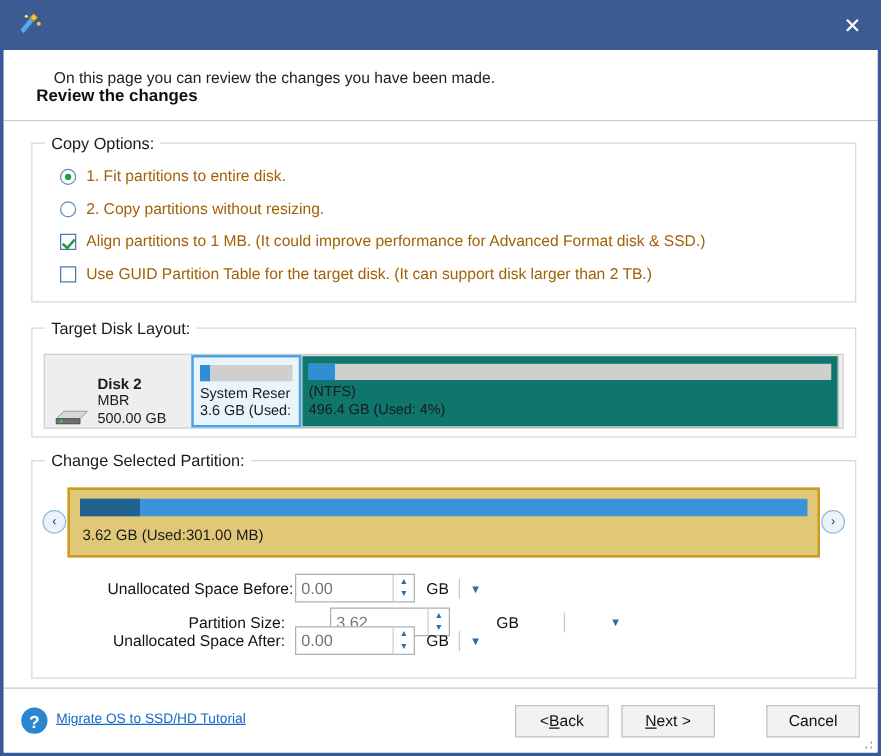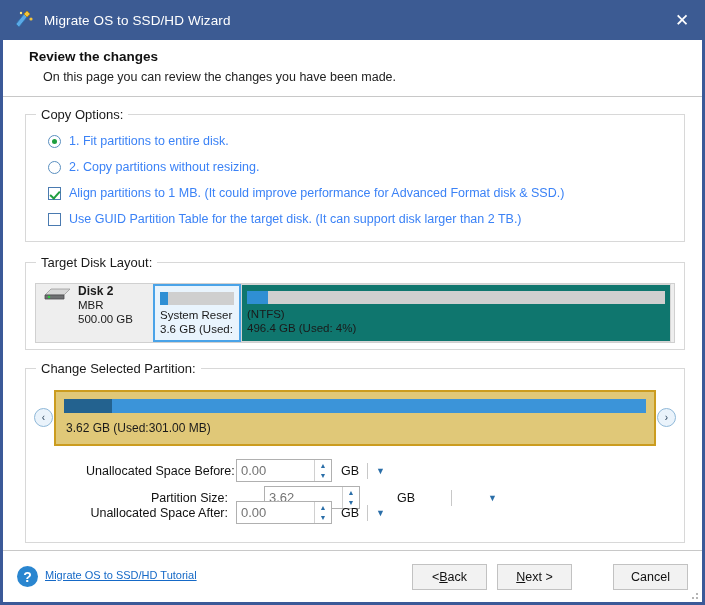--- a/index.html
+++ b/index.html
@@ -66,21 +66,21 @@
   }
   fieldset.group > legend {
     margin-left: 10px; padding: 0 5px;
     font-size: 13px; color: #1a1a1a;
   }
 
   
   #grp-copy { left: 22px; top: 10px; width: 660px; height: 135px; }
   .opt-row { display: flex; align-items: center; height: 26px; padding-left: 22px; }
   #grp-copy .opt-row:nth-of-type(1) { margin-top: 6px; }
-  .opt-label { font-size: 12.5px; color: #3b82f6; margin-left: 8px; white-space: nowrap; }
+  .opt-label { font-size: 12.5px; color: #a16207; margin-left: 8px; white-space: nowrap; }
 
   .radio {
     width: 13px; height: 13px; border-radius: 50%;
     border: 1px solid #5a8fc0; background: #fff;
     display: inline-block; position: relative; flex: 0 0 auto;
   }
   .radio.checked::after {
     content: ""; position: absolute; left: 3px; top: 3px;
     width: 5px; height: 5px; border-radius: 50%; background: #1e9e3e;
   }
@@ -96,21 +96,21 @@
   }
 
   
   #grp-target { left: 22px; top: 158px; width: 660px; height: 95px; }
   #disk-panel {
     position: absolute; left: 9px; top: 13px; width: 640px; height: 60px;
     background: #eeeeee; border: 1px solid #d0d0d0;
     display: flex; align-items: stretch;
   }
   #disk-info {
-    width: 117px; display: flex; align-items: flex-start; flex: 0 0 auto;
+    width: 117px; display: flex; align-items: flex-end; flex: 0 0 auto;
     padding-left: 6px;
   }
   #disk-icon { width: 30px; height: 18px; position: relative; flex: 0 0 auto; margin-right: 6px;}
   #disk-meta { font-size: 11.5px; color: #1a1a1a; line-height: 14px; }
   #disk-meta .name { font-weight: bold; font-size: 12px; }
 
   .part {
     position: relative; flex: 0 0 auto;
     background: #0f766e; padding: 6px 5px 0 5px;
     border: 1px solid #d6d6d6;
@@ -222,27 +222,26 @@
 
   <div id="titlebar">
     <div id="app-icon">
       <svg width="20" height="20" viewBox="0 0 20 20">
         <path d="M2 14 L10 4 L13 7 L5 17 Z" fill="#5aa9e6" stroke="#2e6ea8" stroke-width="0.8"></path>
         <path d="M10 4 L13 7 L16 4 L13 1 Z" fill="#f2c43d" stroke="#b8860b" stroke-width="0.8"></path>
         <circle cx="17" cy="9" r="1.6" fill="#f2c43d"></circle>
         <circle cx="7" cy="3" r="1.2" fill="#ffe680"></circle>
       </svg>
     </div>
-    <div id="title-text">Migrate OS to SSD/HD Wizard</div>
     <div id="close-btn">✕</div>
   </div>
 
   <div id="header">
+    <div id="header-sub">On this page you can review the changes you have been made.</div>
     <div id="header-title">Review the changes</div>
-    <div id="header-sub">On this page you can review the changes you have been made.</div>
   </div>
 
   <div id="body">
 
     <fieldset class="group" id="grp-copy">
       <legend>Copy Options:</legend>
 
       <div class="opt-row">
         <span class="radio checked"></span>
         <span class="opt-label">1. Fit partitions to entire disk.</span>

